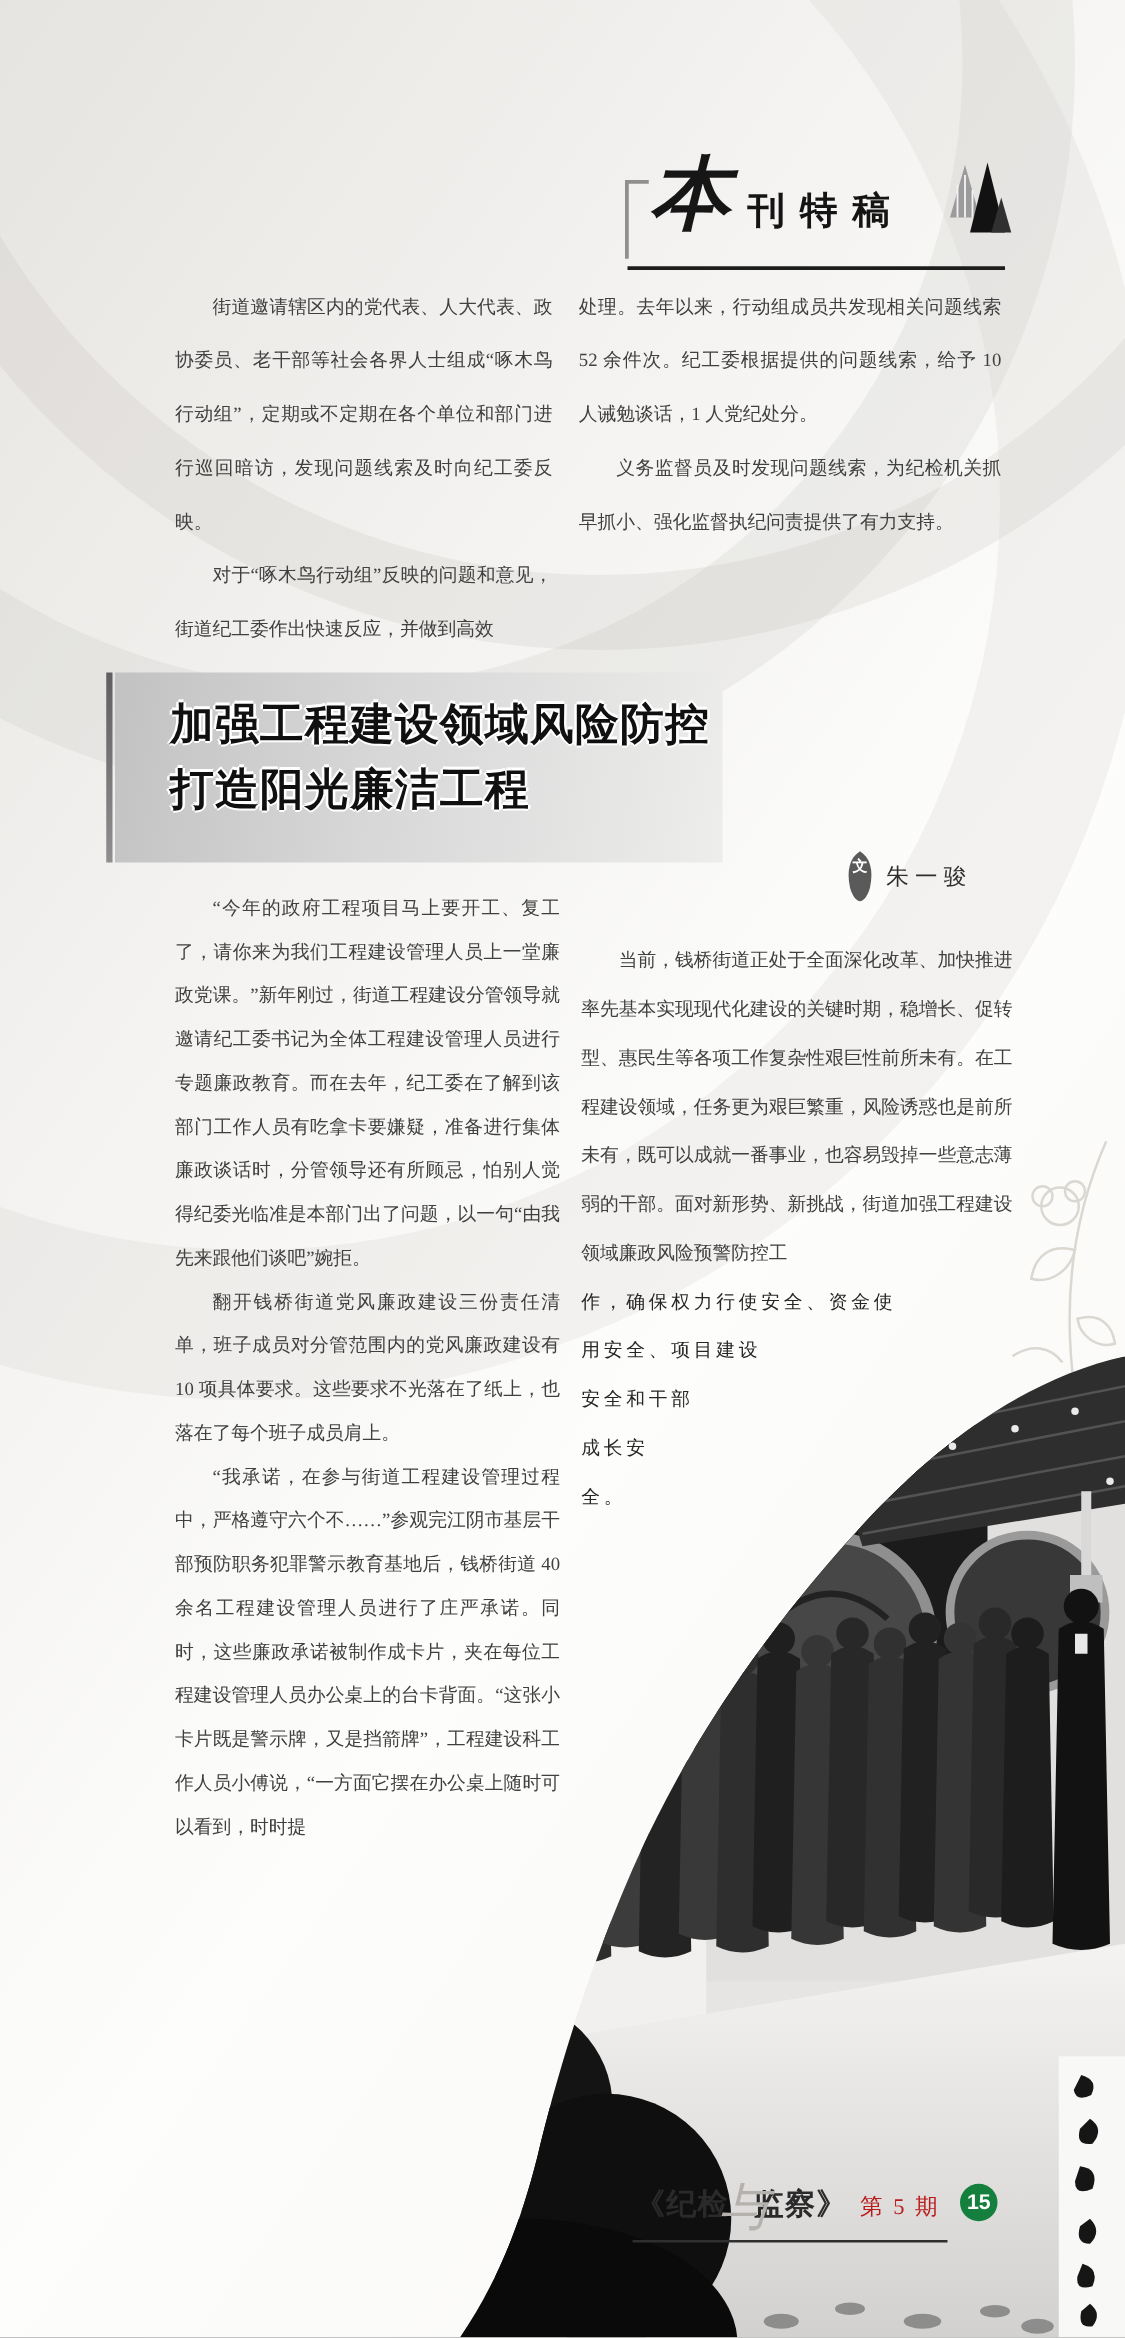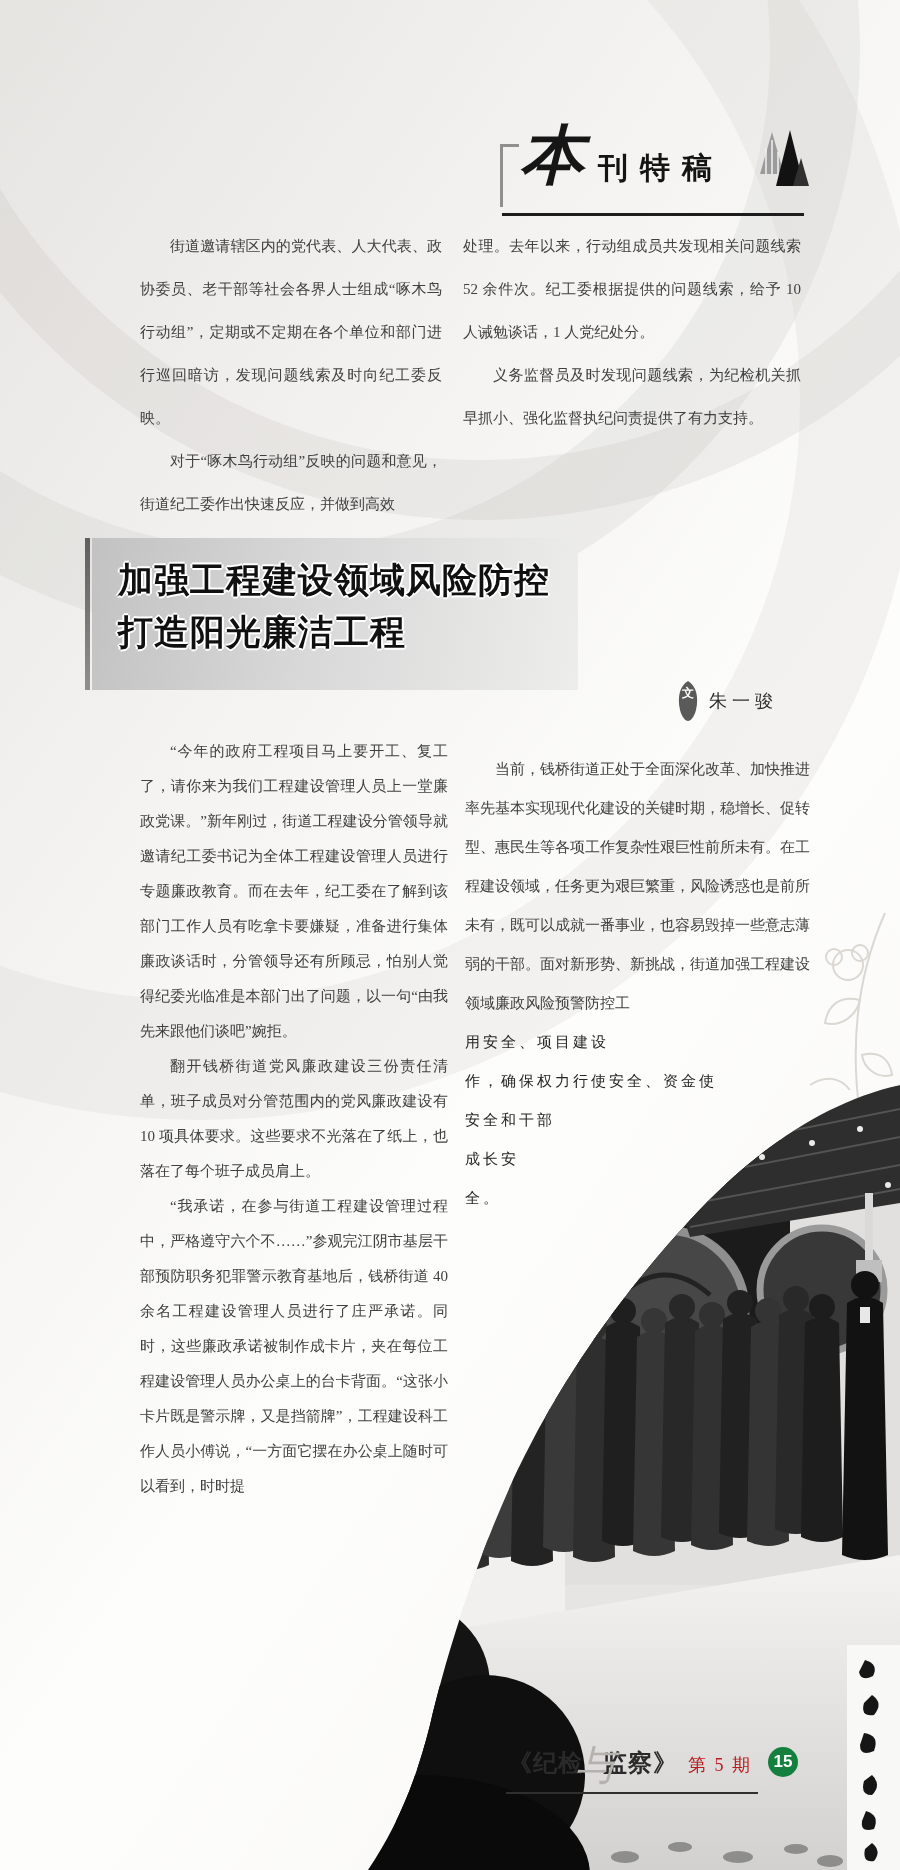--- a/index.html
+++ b/index.html
@@ -28,31 +28,31 @@
   .intro-col p{line-height:43px;}
   .intro-left{position:absolute;left:140px;top:225px;width:302px;}
   .intro-right{position:absolute;left:463px;top:225px;width:338px;}
   p.cont{text-indent:0;}
 
   
   .title-accent{position:absolute;left:85px;top:538px;width:5px;height:152px;
         background:linear-gradient(180deg,#5f5f5f,#8f8f8f);}
   .title-box{position:absolute;left:92px;top:538px;width:486px;height:152px;
         background:linear-gradient(100deg,#c2c2c2 0%,#d8d8d8 45%,#ededec 100%);}
-  .title-line{margin:0;padding-left:26px;font-family:"Liberation Sans","DejaVu Sans",sans-serif;
+  .title-line{margin:0;padding-left:44px;font-family:"Liberation Sans","DejaVu Sans",sans-serif;
         font-weight:bold;font-size:35px;line-height:52px;letter-spacing:1px;color:#101010;
         text-shadow:-2px 0 0 #fff,2px 0 0 #fff,0 -2px 0 #fff,0 2px 0 #fff,-1px -1px 0 #fff,1px 1px 0 #fff;}
   .title-line:first-child{padding-top:16px;}
 
   
   .author{position:absolute;left:676px;top:680px;display:flex;align-items:center;gap:9px;}
   .author-name{font-size:18px;letter-spacing:5px;color:#2e2e2e;}
 
   
-  .col-left{position:absolute;left:140px;top:734px;width:308px;}
+  .col-left{position:absolute;left:140px;top:710px;width:308px;}
   .col-left p{line-height:35px;}
   .col-right{position:absolute;left:465px;top:750px;width:345px;}
   .col-right p{line-height:39px;}
   .wl{font-size:15px;line-height:39px;letter-spacing:3px;color:#262626;white-space:nowrap;}
 
   
   .photo{position:absolute;left:360px;top:1085px;width:540px;height:785px;z-index:2;}
   
   .ornament{position:absolute;right:0;top:905px;z-index:1;opacity:.85;}
 
@@ -115,22 +115,22 @@
     <span class="author-name">朱一骏</span>
   </div>
 
   <div class="col col-left">
     <p>“今年的政府工程项目马上要开工、复工了，请你来为我们工程建设管理人员上一堂廉政党课。”新年刚过，街道工程建设分管领导就邀请纪工委书记为全体工程建设管理人员进行专题廉政教育。而在去年，纪工委在了解到该部门工作人员有吃拿卡要嫌疑，准备进行集体廉政谈话时，分管领导还有所顾忌，怕别人觉得纪委光临准是本部门出了问题，以一句“由我先来跟他们谈吧”婉拒。</p>
     <p>翻开钱桥街道党风廉政建设三份责任清单，班子成员对分管范围内的党风廉政建设有 10 项具体要求。这些要求不光落在了纸上，也落在了每个班子成员肩上。</p>
     <p>“我承诺，在参与街道工程建设管理过程中，严格遵守六个不……”参观完江阴市基层干部预防职务犯罪警示教育基地后，钱桥街道 40 余名工程建设管理人员进行了庄严承诺。同时，这些廉政承诺被制作成卡片，夹在每位工程建设管理人员办公桌上的台卡背面。“这张小卡片既是警示牌，又是挡箭牌”，工程建设科工作人员小傅说，“一方面它摆在办公桌上随时可以看到，时时提</p>
   </div>
   <div class="col col-right">
     <p>当前，钱桥街道正处于全面深化改革、加快推进率先基本实现现代化建设的关键时期，稳增长、促转型、惠民生等各项工作复杂性艰巨性前所未有。在工程建设领域，任务更为艰巨繁重，风险诱惑也是前所未有，既可以成就一番事业，也容易毁掉一些意志薄弱的干部。面对新形势、新挑战，街道加强工程建设领域廉政风险预警防控工</p>
+    <div class="wl">作，确保权力行使安全、资金使</div>
     <div class="wl">用安全、项目建设</div>
-    <div class="wl">作，确保权力行使安全、资金使</div>
     <div class="wl">安全和干部</div>
     <div class="wl">成长安</div>
     <div class="wl">全。</div>
   </div>
 
   <svg class="ornament" width="110" height="235" viewBox="0 0 110 235">
     <g fill="none" stroke="#d6d2cc" stroke-width="2">
       <path d="M95,8 C72,60 58,125 70,210"></path>
       <path d="M70,95 C50,90 38,100 35,118 C50,122 66,112 70,95 Z"></path>
       <circle cx="58" cy="60" r="15"></circle>

